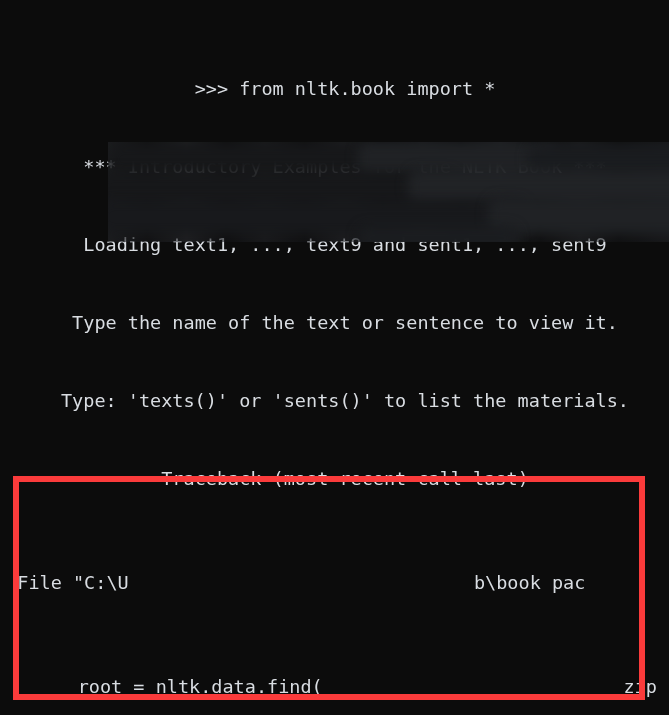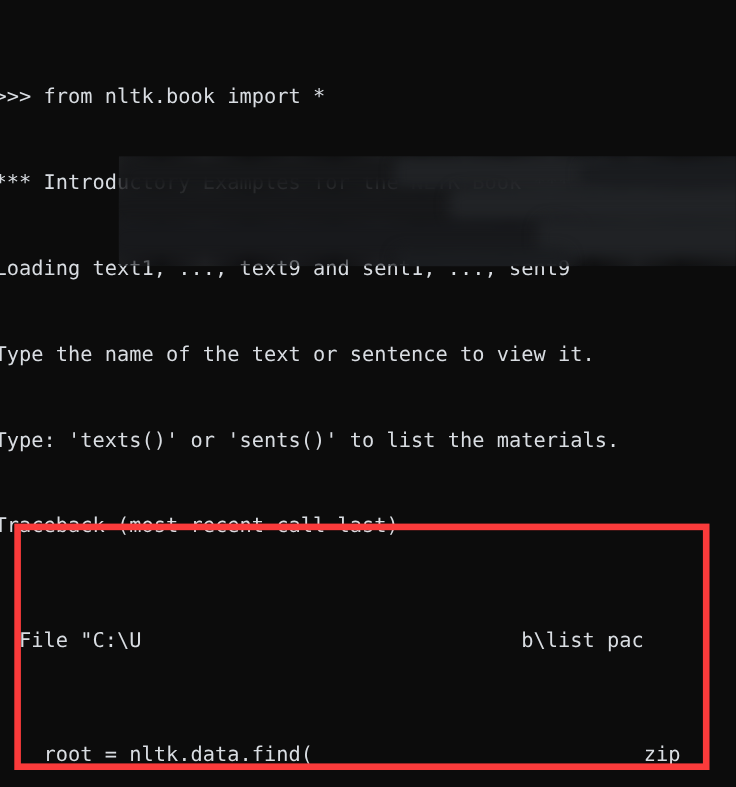--- a/index.html
+++ b/index.html
@@ -15,20 +15,21 @@
     position: relative;
     font-family: "DejaVu Sans Mono", "Liberation Mono", monospace;
   }
 
   
   #terminal {
     position: absolute;
     inset: 0;
     background: #0c0c0c;
     overflow: hidden;
+    text-align: center;
   }
 
   
   #console {
     position: absolute;
     left: -5px;
     top: -2px;
     width: 700px;
     font-size: 18.5px;
     line-height: 26px;
@@ -115,21 +116,21 @@
 
   <div id="console">
 
     <div class="line">&gt;&gt;&gt; from nltk.book import *</div>
     <div class="line">*** Introductory Examples for the NLTK Book ***</div>
     <div class="line">Loading text1, ..., text9 and sent1, ..., sent9</div>
     <div class="line">Type the name of the text or sentence to view it.</div>
     <div class="line">Type: 'texts()' or 'sents()' to list the materials.</div>
     <div class="line">Traceback (most recent call last)</div>
 
-    <div class="line"><span>  File "C:\U</span><span style="color:transparent">                               </span><span>b\list pac</span><span style="color:transparent">           </span></div>
+    <div class="line"><span>  File "C:\U</span><span style="color:transparent">                               </span><span>b\book pac</span><span style="color:transparent">           </span></div>
 
     <div class="line"><span>    root = nltk.data.find(</span><span style="color:transparent">                           </span><span>zip</span></div>
 
     
 
     
     
     
 
     

